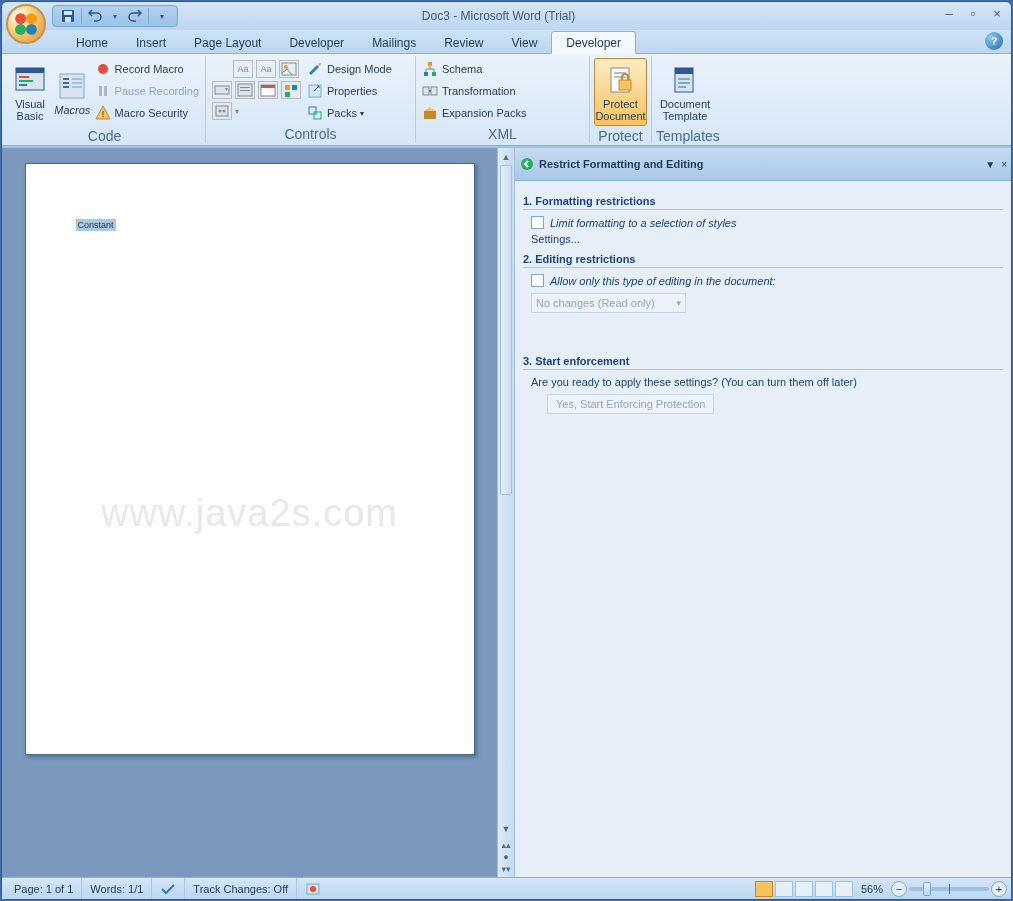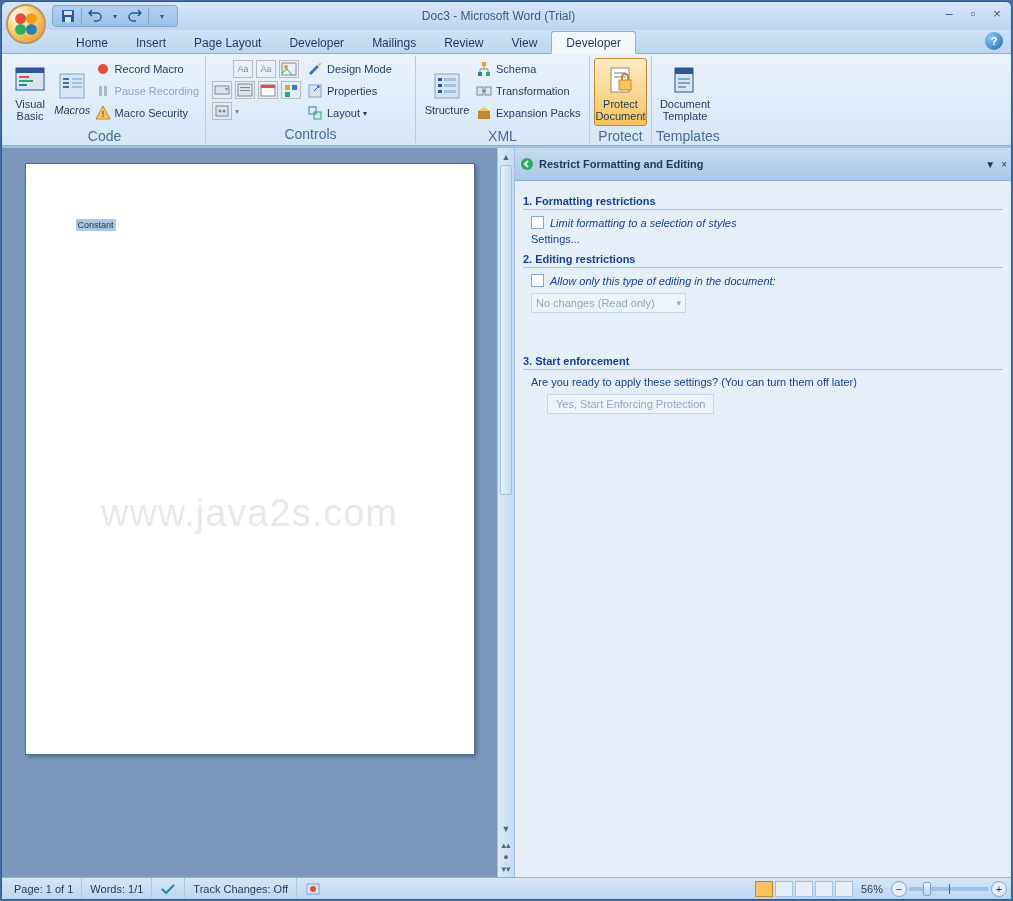--- a/index.html
+++ b/index.html
@@ -261,44 +261,30 @@
               </span>
               <span>Properties</span>
             </div>
           <div class="smallrow">
               <span class="sicn">
                 <svg width="16" height="16">
                   <rect x="2" y="2" width="7" height="7" fill="none" stroke="#2980b9"></rect>
                   <rect x="7" y="7" width="7" height="7" fill="none" stroke="#27ae60"></rect>
                 </svg>
               </span>
-              <span>Layout</span>
+              <span>Packs</span>
               <span style="font-size:8px;margin-left:3px;">▾</span>
             </div>
         </div>
       </div>
       <div class="group-label">Controls</div>
     </div>
 
     <div class="group" style="width:174px;">
       <div class="group-body">
-        <div class="bigbtn" style="width:54px;">
-          <div class="icn">
-              <svg width="32" height="32" viewBox="0 0 32 32">
-                <rect x="4" y="4" width="24" height="24" fill="#d8e4f0" stroke="#7fa8cf"></rect>
-                <rect x="7" y="8" width="4" height="3" fill="#2b5797"></rect>
-                <rect x="13" y="8" width="12" height="3" fill="#9ec2e6"></rect>
-                <rect x="7" y="14" width="4" height="3" fill="#2b5797"></rect>
-                <rect x="13" y="14" width="12" height="3" fill="#9ec2e6"></rect>
-                <rect x="7" y="20" width="4" height="3" fill="#2b5797"></rect>
-                <rect x="13" y="20" width="12" height="3" fill="#9ec2e6"></rect>
-              </svg>
-            </div>
-          <span>Structure</span>
-        </div>
         <div class="col">
           <div class="smallrow">
               <span class="sicn">
                 <svg width="16" height="16">
                   <rect x="6" y="1" width="4" height="4" fill="#f39c12"></rect>
                   <rect x="2" y="11" width="4" height="4" fill="#2980b9"></rect>
                   <rect x="10" y="11" width="4" height="4" fill="#27ae60"></rect>
                   <path d="M8 5 V8 M8 8 H4 V11 M8 8 H12 V11" fill="none" stroke="#888"></path>
                 </svg>
               </span>

